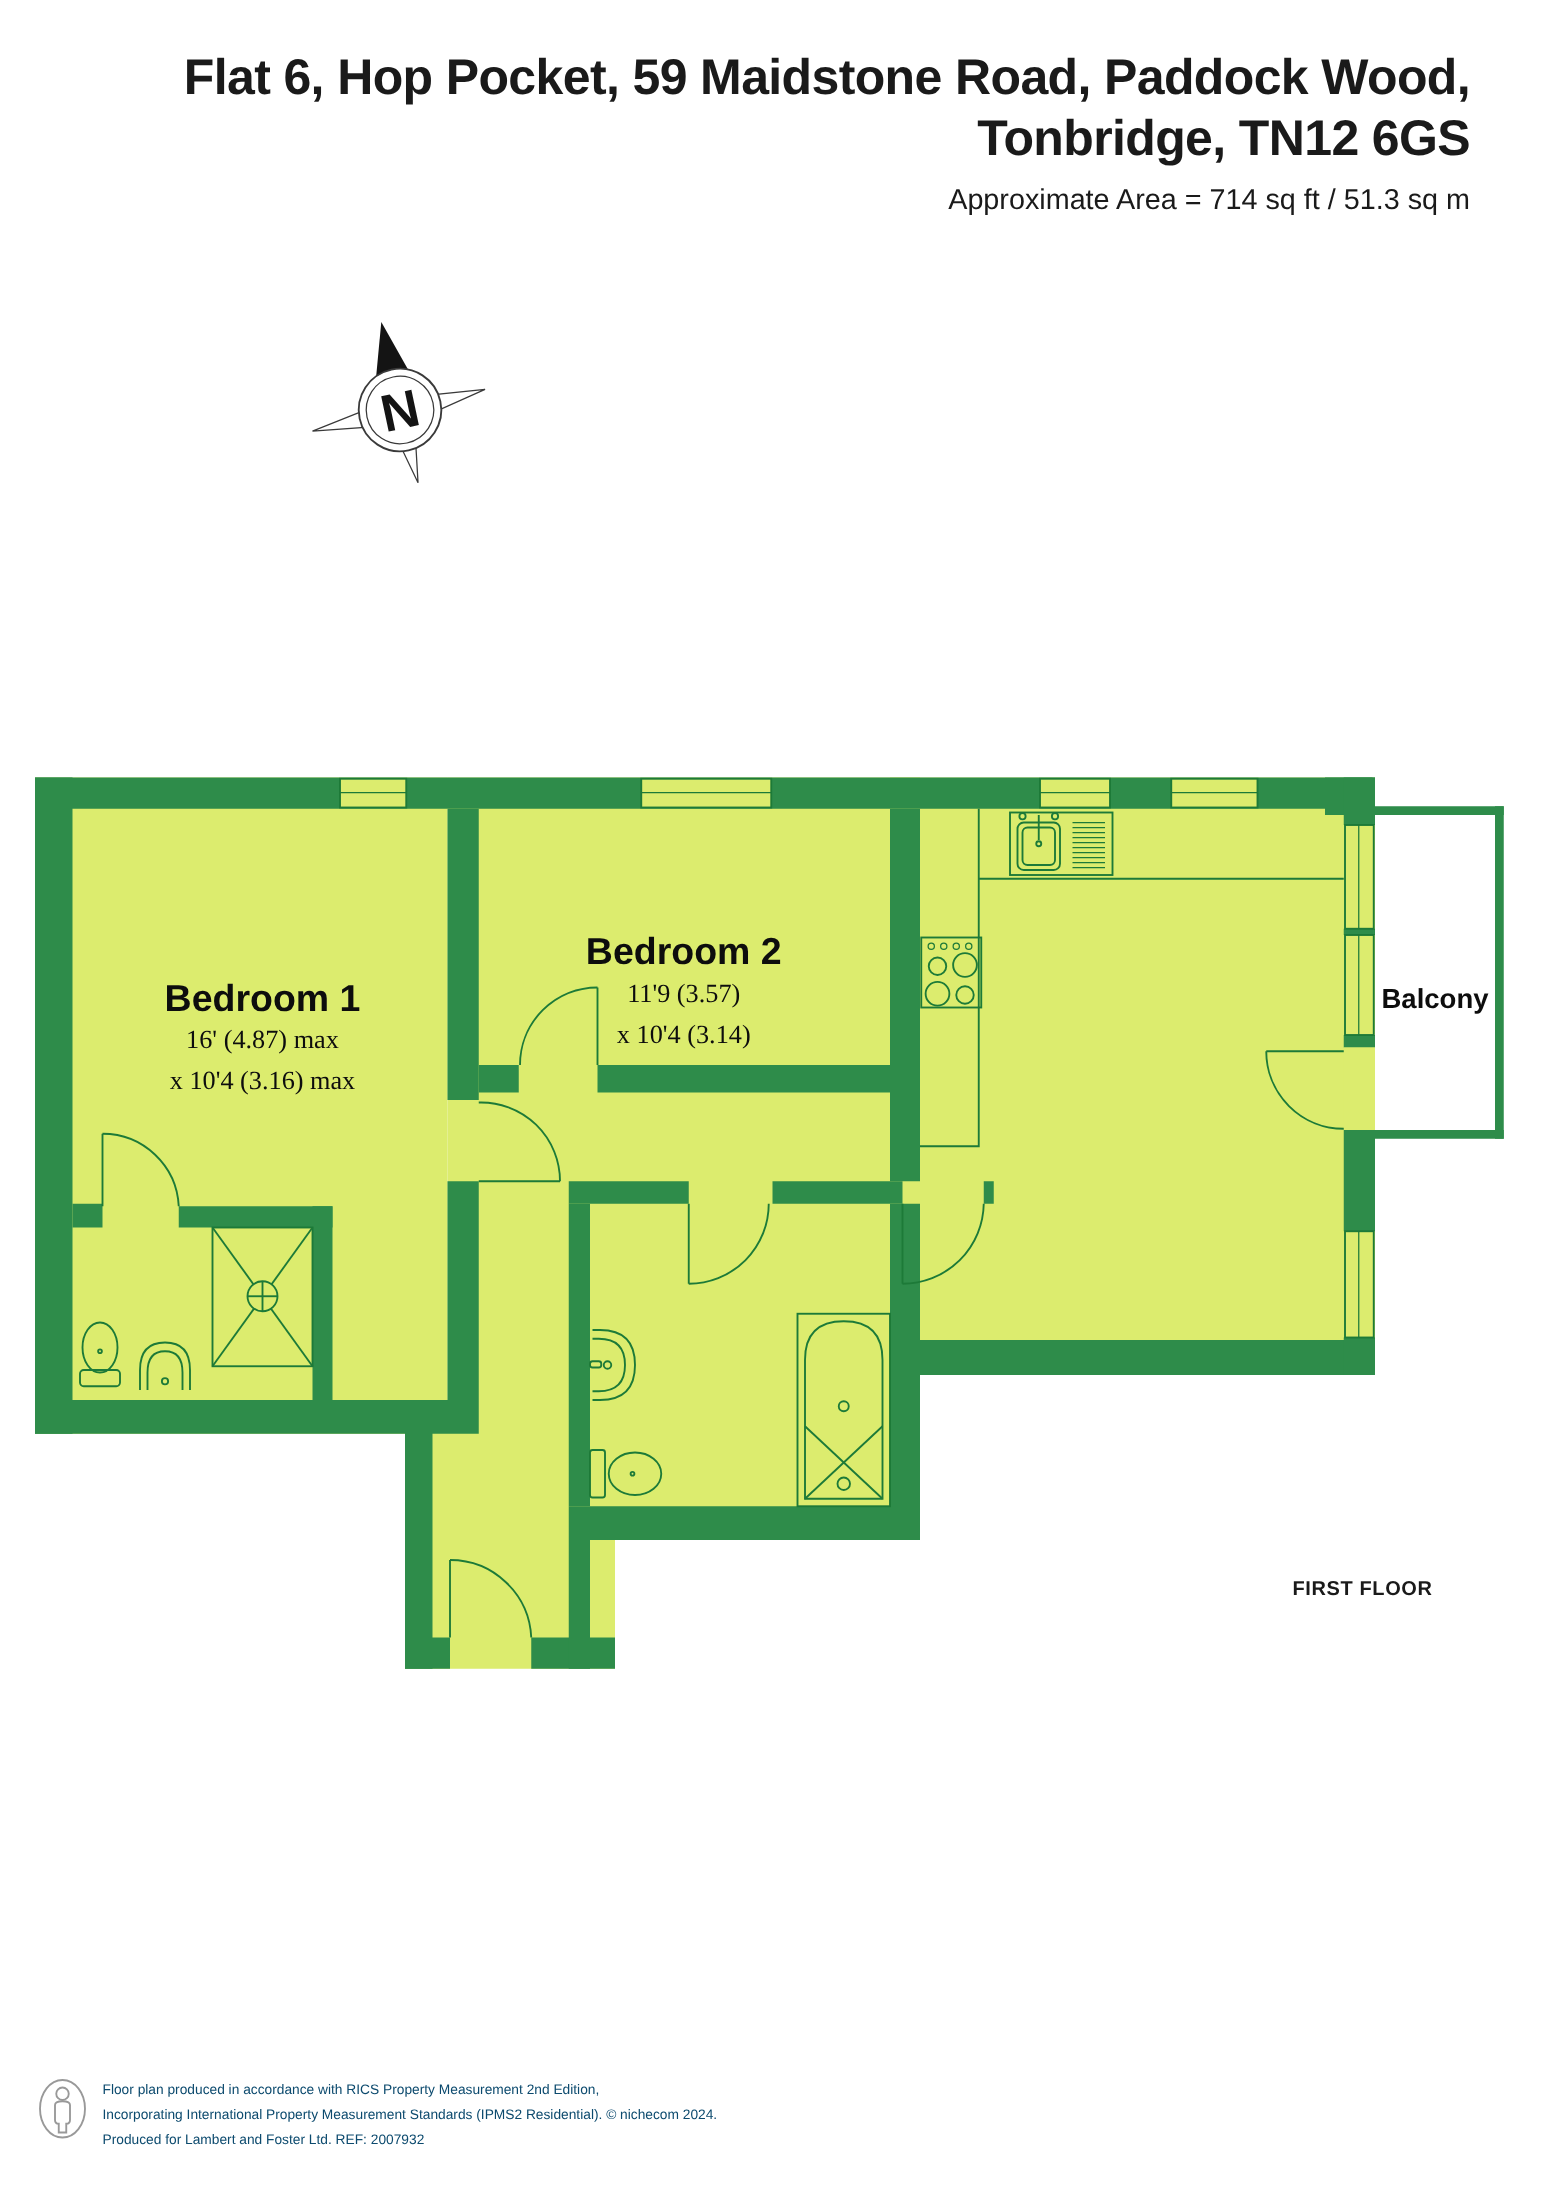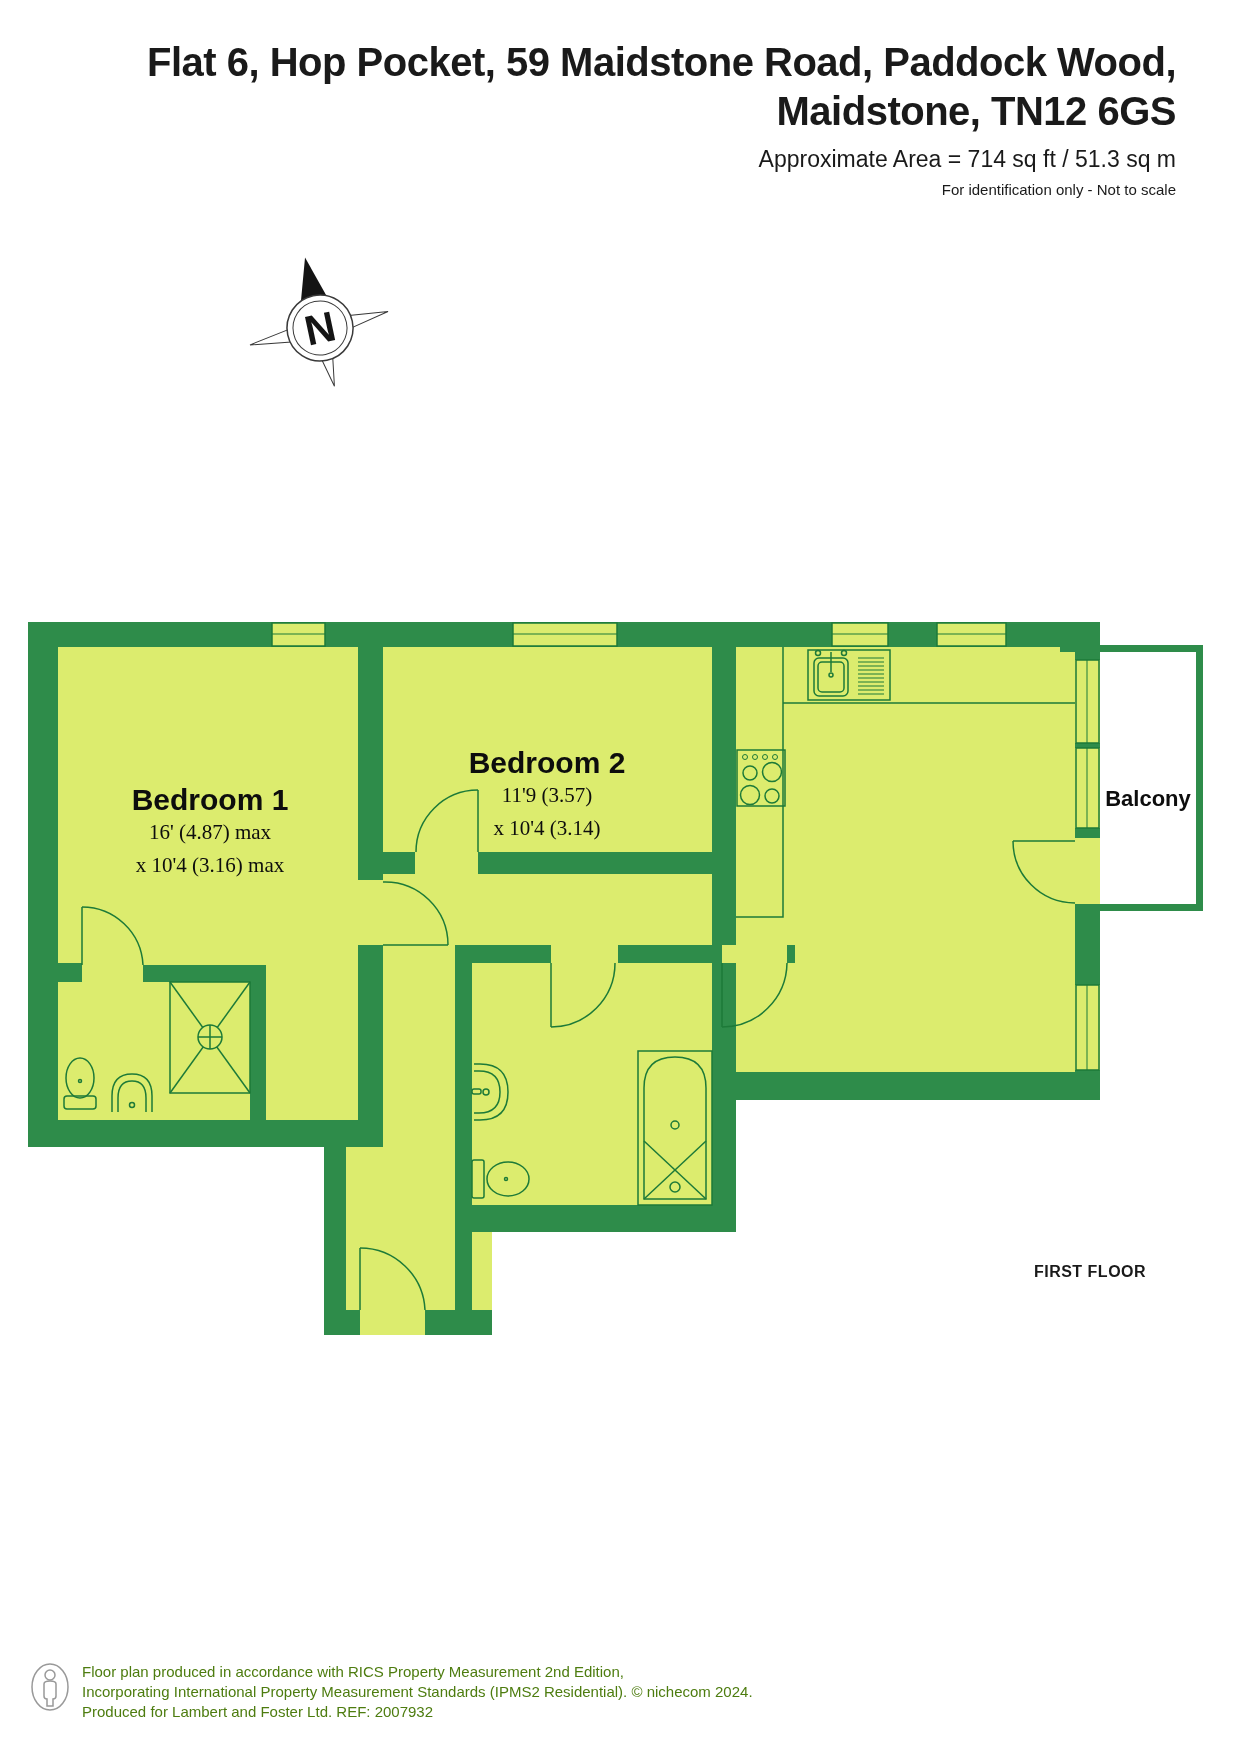--- a/index.html
+++ b/index.html
@@ -20,34 +20,33 @@
   .fx{stroke:#1d7a38;stroke-width:1.5;fill:none;}
   .fxf{stroke:#1d7a38;stroke-width:1.5;fill:#dcec6e;}
   .thin{stroke:#1d7a38;stroke-width:1;fill:none;}
   .lbl{position:absolute;transform:translate(-50%,-50%);text-align:center;white-space:nowrap;color:#0d0d0d;}
   .lbl .nm{font-size:30px;font-weight:bold;line-height:33px;}
   .lbl .dm{font-size:21px;line-height:33px;font-family:Liberation Serif, serif;}
   .balcony-lbl{position:absolute;transform:translate(-50%,-50%);font-size:22px;font-weight:bold;color:#0d0d0d;}
   .floor-lbl{position:absolute;transform:translate(-50%,-50%);font-size:16px;font-weight:bold;color:#1a1a1a;letter-spacing:0.5px;}
   
   .footer{position:absolute;left:30px;top:1662px;display:flex;align-items:flex-start;}
-  .footer-text{margin-left:10px;font-size:15px;line-height:20px;color:#4d7c0f;}
+  .footer-text{margin-left:10px;font-size:11px;line-height:20px;color:#0c4a6e;}
 </style>
 </head>
 <body>
 
 <div class="page">
 
   <div class="header">
     <div class="title">
       <div>Flat 6, Hop Pocket, 59 Maidstone Road, Paddock Wood,</div>
-      <div>Maidstone, TN12 6GS</div>
+      <div>Tonbridge, TN12 6GS</div>
     </div>
     <div class="area">Approximate Area = 714 sq ft / 51.3 sq m</div>
-    <div class="disclaimer">For identification only - Not to scale</div>
   </div>
 
   <svg class="compass" width="160" height="160" viewBox="-80 -80 160 160">
     <g transform="rotate(-12)">
       <polygon points="-72,2 -14,-8 -14,10" fill="#fff" stroke="#3a3a3a" stroke-width="1"></polygon>
       <polygon points="70,-2 14,-8 14,10" fill="#fff" stroke="#3a3a3a" stroke-width="1"></polygon>
       <polygon points="2,60 -9,14 9,14" fill="#fff" stroke="#3a3a3a" stroke-width="1"></polygon>
       <polygon points="0,-72 -15,-24 15,-24" fill="#141414"></polygon>
       <circle cx="0" cy="0" r="33" fill="#fff" stroke="#3a3a3a" stroke-width="1.5"></circle>
       <circle cx="0" cy="0" r="27" fill="#fff" stroke="#3a3a3a" stroke-width="1"></circle>

